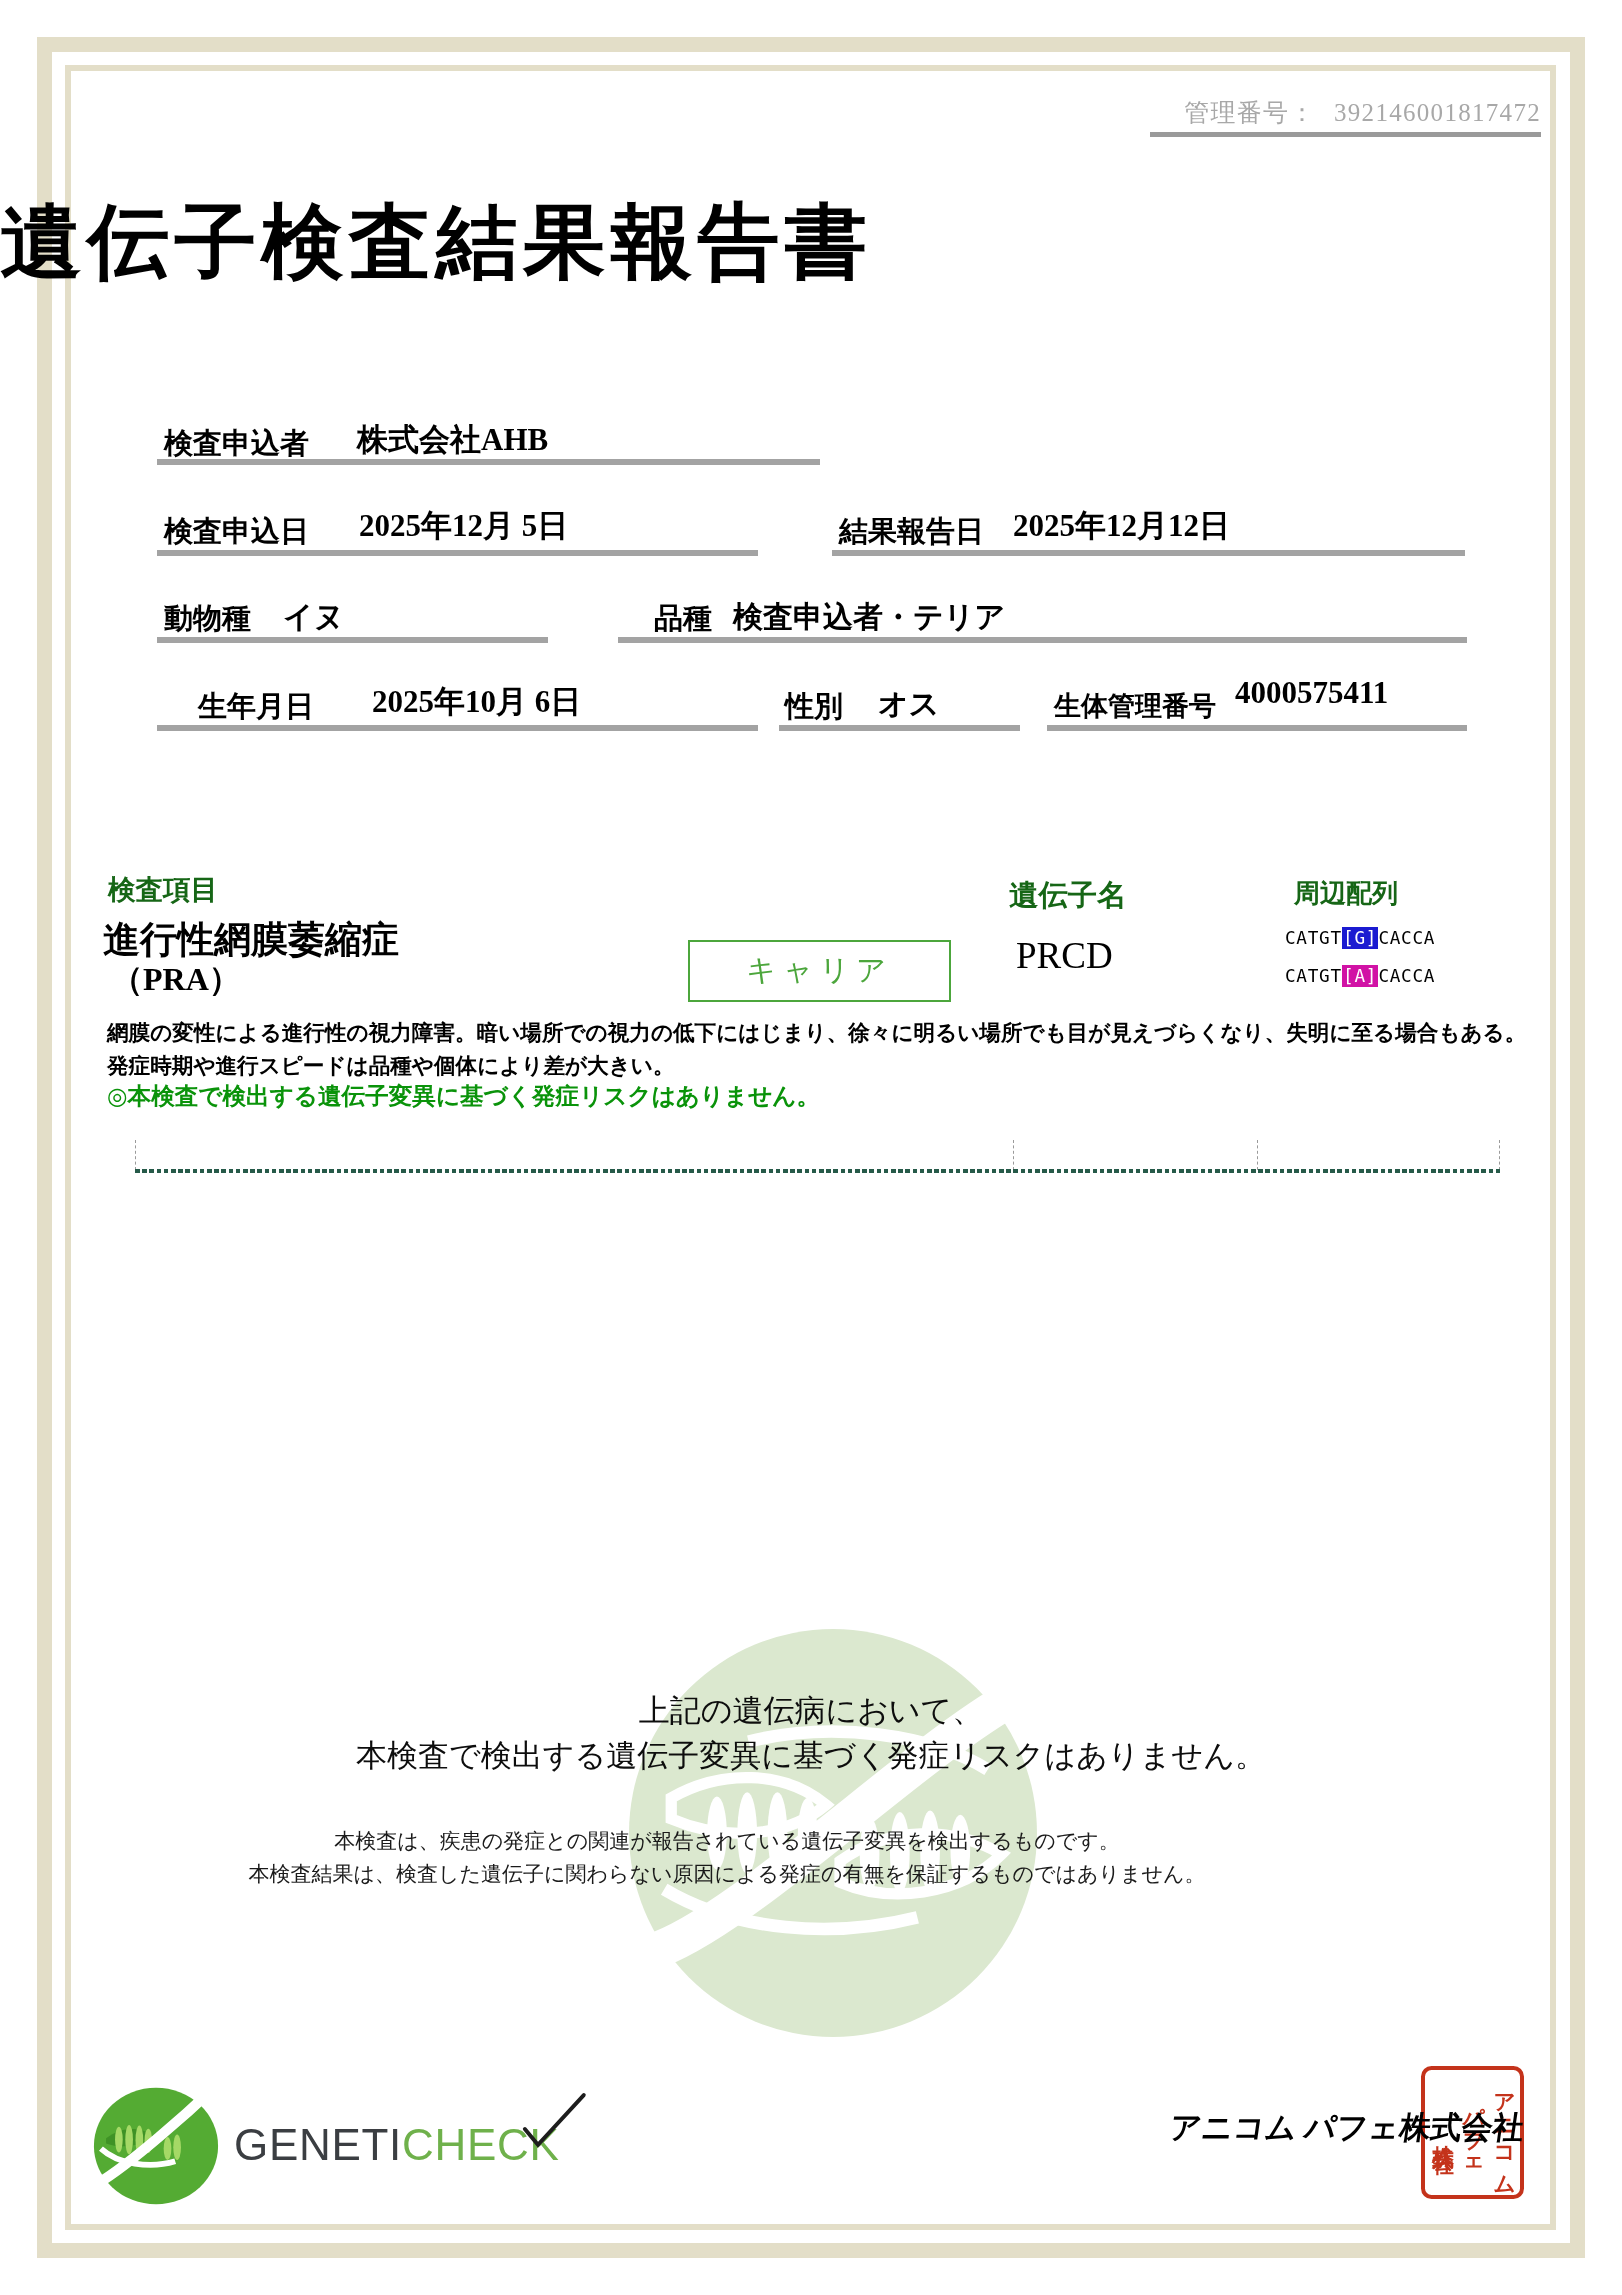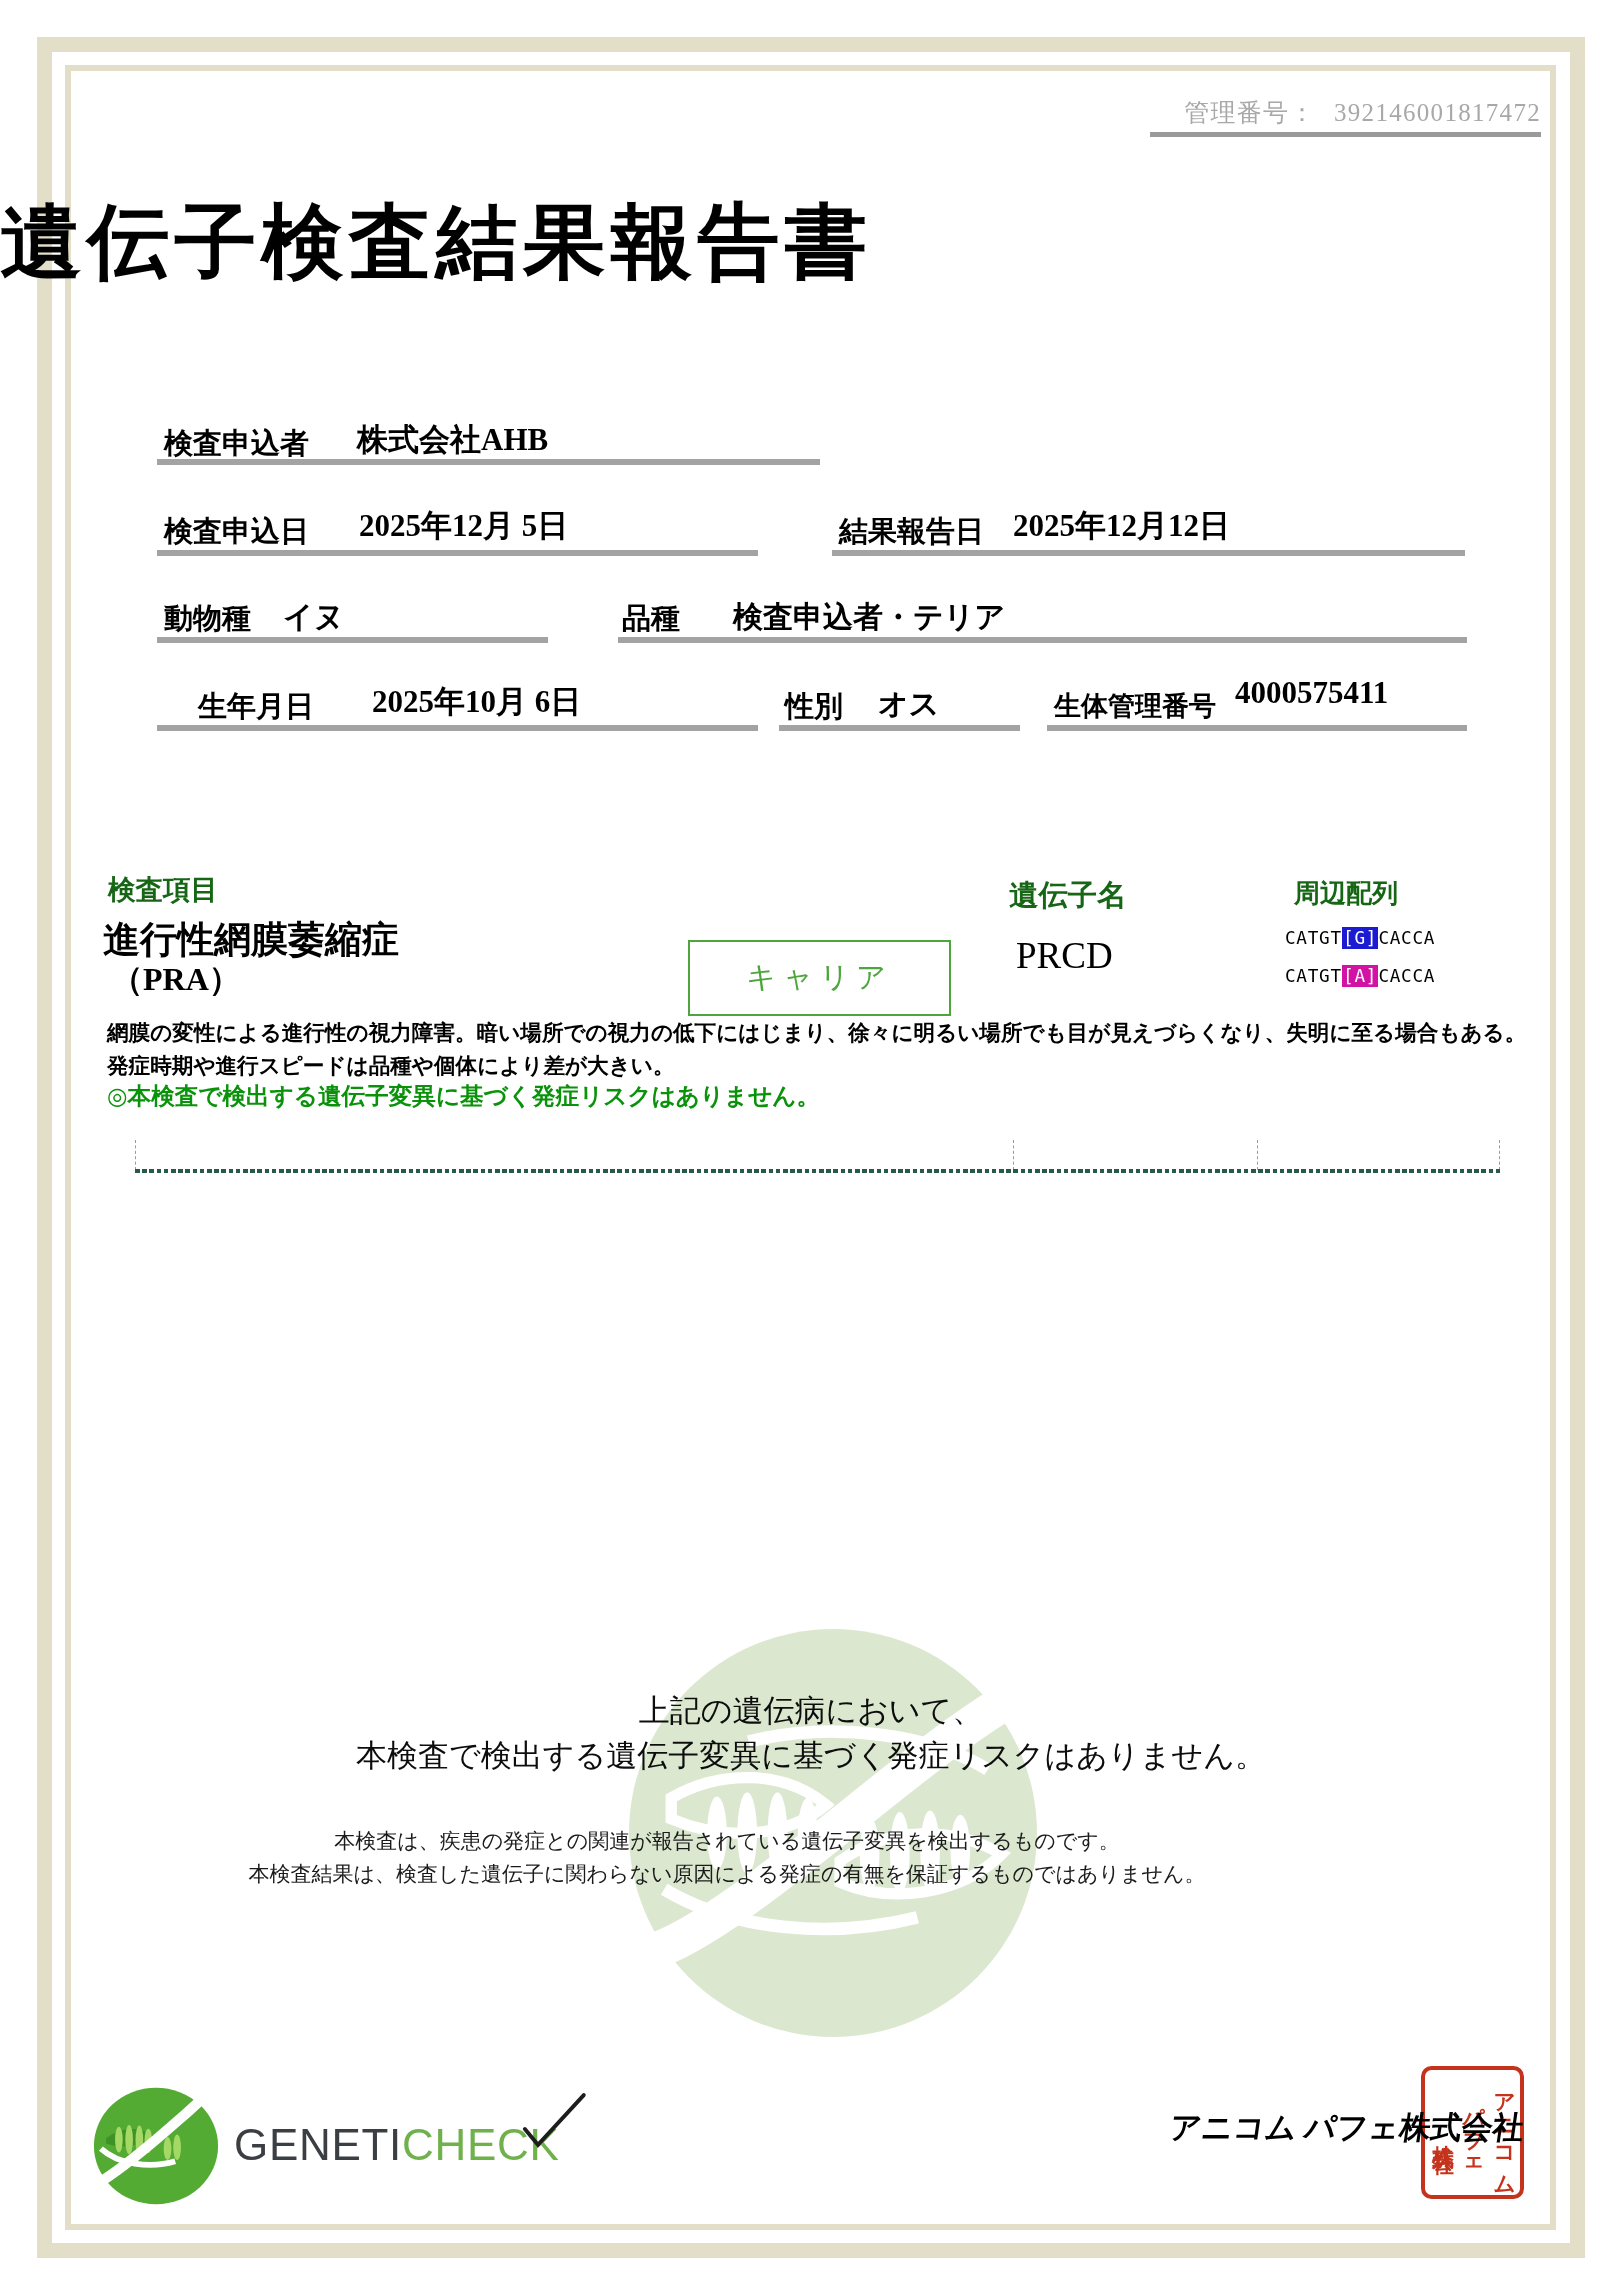--- a/index.html
+++ b/index.html
@@ -21,21 +21,21 @@
     font-size:82px; font-weight:bold; letter-spacing:5.2px; }
 
   
   .flabel { font-size:29px; font-weight:bold; white-space:nowrap; }
   .fvalue { font-weight:bold; white-space:nowrap; }
   .uline  { height:5.9px; background:#a3a3a3; }
 
   
   .green-label { color:#166616; font-weight:bold; white-space:nowrap; }
   .disease { font-size:37px; font-weight:bold; white-space:nowrap; }
-  .carrier-box { left:688px; top:940px; width:263px; height:76px;
+  .carrier-box { left:688px; top:940px; width:263px; height:62px;
     border:2.6px solid #4ca63c; display:flex; align-items:center; justify-content:center; }
   .carrier-box span { color:#4ca63c; font-size:29.4px; letter-spacing:6.5px; }
   .seq { font-family:"DejaVu Sans Mono","Liberation Mono",monospace;
     font-size:17.7px; white-space:nowrap; letter-spacing:0.7px; }
   .seq .v-blue { background:#1b1bd1; color:#fff; padding:0.7px 1.3px; }
   .seq .v-magenta { background:#d112a5; color:#fff; padding:0.7px 1.3px; }
   .desc { font-size:21.6px; font-weight:bold; white-space:nowrap; }
   .risk { font-size:23.6px; font-weight:bold; color:#0a930a; white-space:nowrap; }
 
   .vdash { width:0; height:30px; border-left:1.3px dashed #9a9a9a; top:1140px; }
@@ -84,21 +84,21 @@
 <div class="abs flabel" style="left:164px; top:512px;">検査申込日</div>
 <div class="abs fvalue" style="left:359px; top:505px; font-size:31px;">2025年12月 5日</div>
 <div class="abs uline" style="left:157px; top:550px; width:601px;"></div>
 <div class="abs flabel" style="left:839px; top:512px;">結果報告日</div>
 <div class="abs fvalue" style="left:1013px; top:505px; font-size:31px;">2025年12月12日</div>
 <div class="abs uline" style="left:832px; top:550px; width:633px;"></div>
 
 <div class="abs flabel" style="left:164px; top:599px;">動物種</div>
 <div class="abs fvalue" style="left:283px; top:597px; font-size:30px;">イヌ</div>
 <div class="abs uline" style="left:157px; top:637px; width:391px;"></div>
-<div class="abs flabel" style="left:622px; top:599px;">品種</div>
+<div class="abs flabel" style="left:654px; top:599px;">品種</div>
 <div class="abs fvalue" style="left:733px; top:597px; font-size:30px;">検査申込者・テリア</div>
 <div class="abs uline" style="left:618px; top:637px; width:849px;"></div>
 
 <div class="abs flabel" style="left:164px; top:687px;margin-left:34px;">生年月日</div>
 <div class="abs fvalue" style="left:372px; top:681px; font-size:31px;">2025年10月 6日</div>
 <div class="abs uline" style="left:157px; top:725px; width:601px;"></div>
 <div class="abs flabel" style="left:785px; top:687px;">性別</div>
 <div class="abs fvalue" style="left:878px; top:684px; font-size:30px;">オス</div>
 <div class="abs uline" style="left:779px; top:725px; width:241px;"></div>
 <div class="abs flabel" style="left:1054px; top:688px; font-size:27px;">生体管理番号</div>

